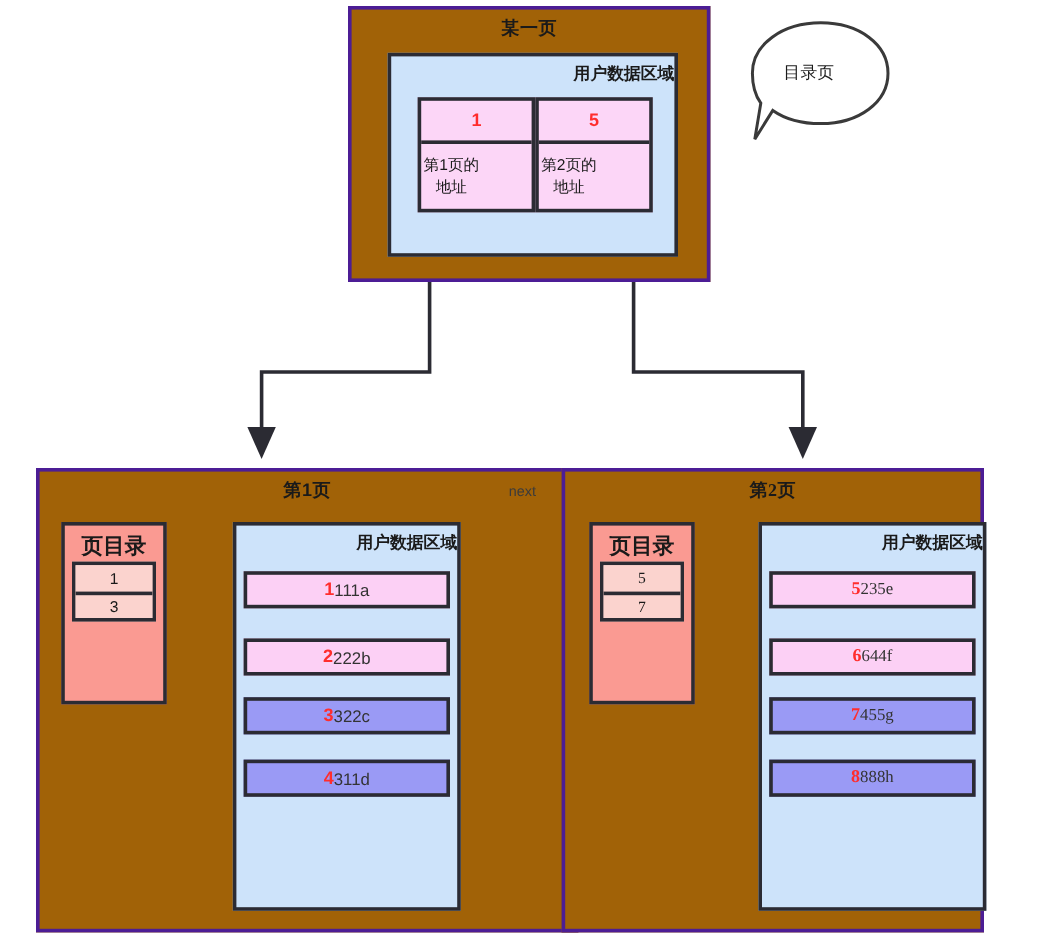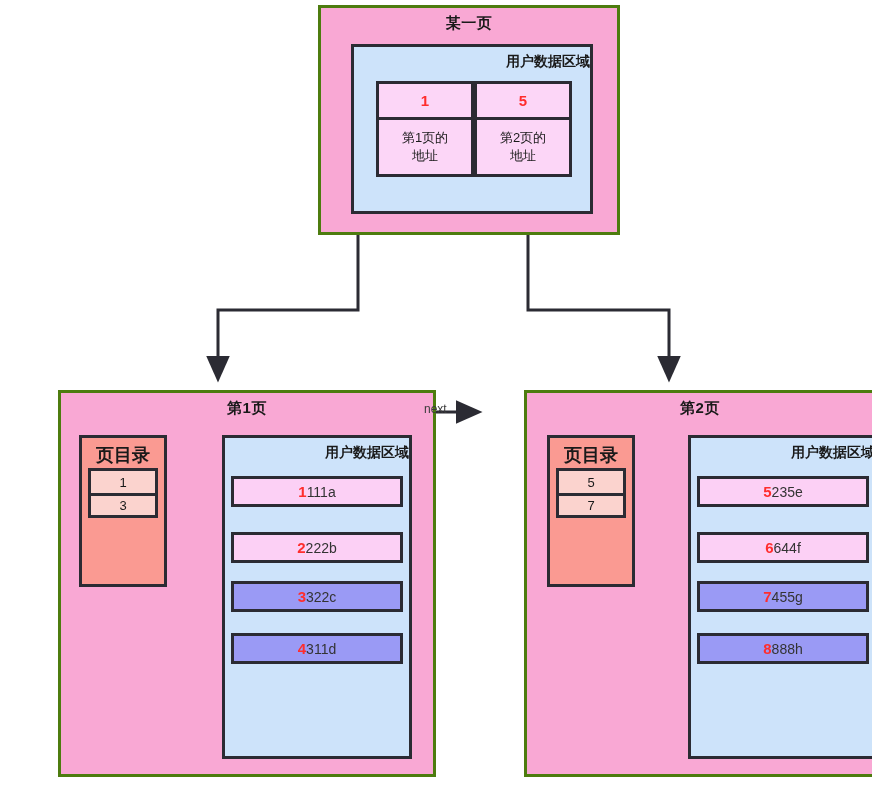--- a/index.html
+++ b/index.html
@@ -11,23 +11,22 @@
     width: 872px; height: 789px;
     position: relative;
     font-family: "Liberation Sans", "DejaVu Sans", sans-serif;
     overflow: hidden;
   }
   #stage { position: absolute; left: 0; top: 0; width: 872px; height: 789px; }
 
   
   .page-box {
     position: absolute;
-    background: #f9a8d4;
-    border: 3px solid #4d7c0f;
-    margin-left: 28px;
+    background: #a16207;
+    border: 3px solid #4c1d95;
   }
   .page-title {
     position: absolute;
     left: 0; right: 0; top: 6px;
     text-align: center;
     font-size: 15px;
     font-weight: bold;
     color: #1a1a1a;
     letter-spacing: .5px;
   }
@@ -56,21 +55,21 @@
     flex-direction: column;
   }
   .slot-cell .slot-num {
     height: 36px;
     display: flex; align-items: center; justify-content: center;
     font-size: 15px; font-weight: bold; color: #ff2d2d;
     border-bottom: 3px solid #2b2b33;
   }
   .slot-cell .slot-addr {
     flex: 1;
-    display: flex; align-items: center; justify-content: center;
+    display: flex; align-items: center; 
     text-align: center;
     font-size: 13px; color: #1a1a1a;
     line-height: 1.35;
     padding: 4px 2px;
   }
 
   
   .page-dir {
     position: absolute;
     background: #fa9a92;
@@ -185,22 +184,30 @@
         <div class="slot-addr">
           <span>
             <span>第2页的</span><br>
             <span>地址</span>
           </span>
         </div>
       </div>
     </div>
   </div>
 
-
-  <div class="page-box" style="left:30px; top:390px; width:378px; height:387px;">
+  <div class="callout" style="left:616px; top:16px; width:130px; height:110px;">
+    <svg width="130" height="110" viewBox="0 0 130 110">
+      <path d="M68,3 C100,3 124,21 124,45 C124,69 100,87 68,87
+               C52,87 38,83 28,76 L13,100 L18,70
+               C13,63 11,54 11,45 C11,21 36,3 68,3 Z" fill="#ffffff" stroke="#3a3a3a" stroke-width="2.5"></path>
+    </svg>
+    <div class="callout-label" style="left:0; right:14px; top:36px;">目录页</div>
+  </div>
+
+  <div class="page-box" style="left:30px; top:390px; width:452px; height:387px;">
     <div class="page-title">第1页</div>
 
     <div class="page-dir" style="left:18px; top:42px; width:88px; height:152px;">
       <div class="page-dir-title">页目录</div>
       <div class="dir-slots">
         <div class="dir-slot">1</div>
         <div class="dir-slot">3</div>
       </div>
     </div>
 
@@ -219,21 +226,21 @@
     <div class="record purple" style="left:170px; top:188px; width:172px; height:31px;">
       <span class="key">3</span>
         <span>322c</span>
     </div>
     <div class="record purple" style="left:170px; top:240px; width:172px; height:31px;">
       <span class="key">4</span>
         <span>311d</span>
     </div>
   </div>
 
-  <div class="page-box" style="left:496px; top:390px; width:352px; height:387px;">
+  <div class="page-box" style="left:468px; top:390px; width:352px; height:387px;font-family:Liberation Serif, serif;">
     <div class="page-title">第2页</div>
 
     <div class="page-dir" style="left:20px; top:42px; width:88px; height:152px;">
       <div class="page-dir-title">页目录</div>
       <div class="dir-slots">
         <div class="dir-slot">5</div>
         <div class="dir-slot">7</div>
       </div>
     </div>
 

